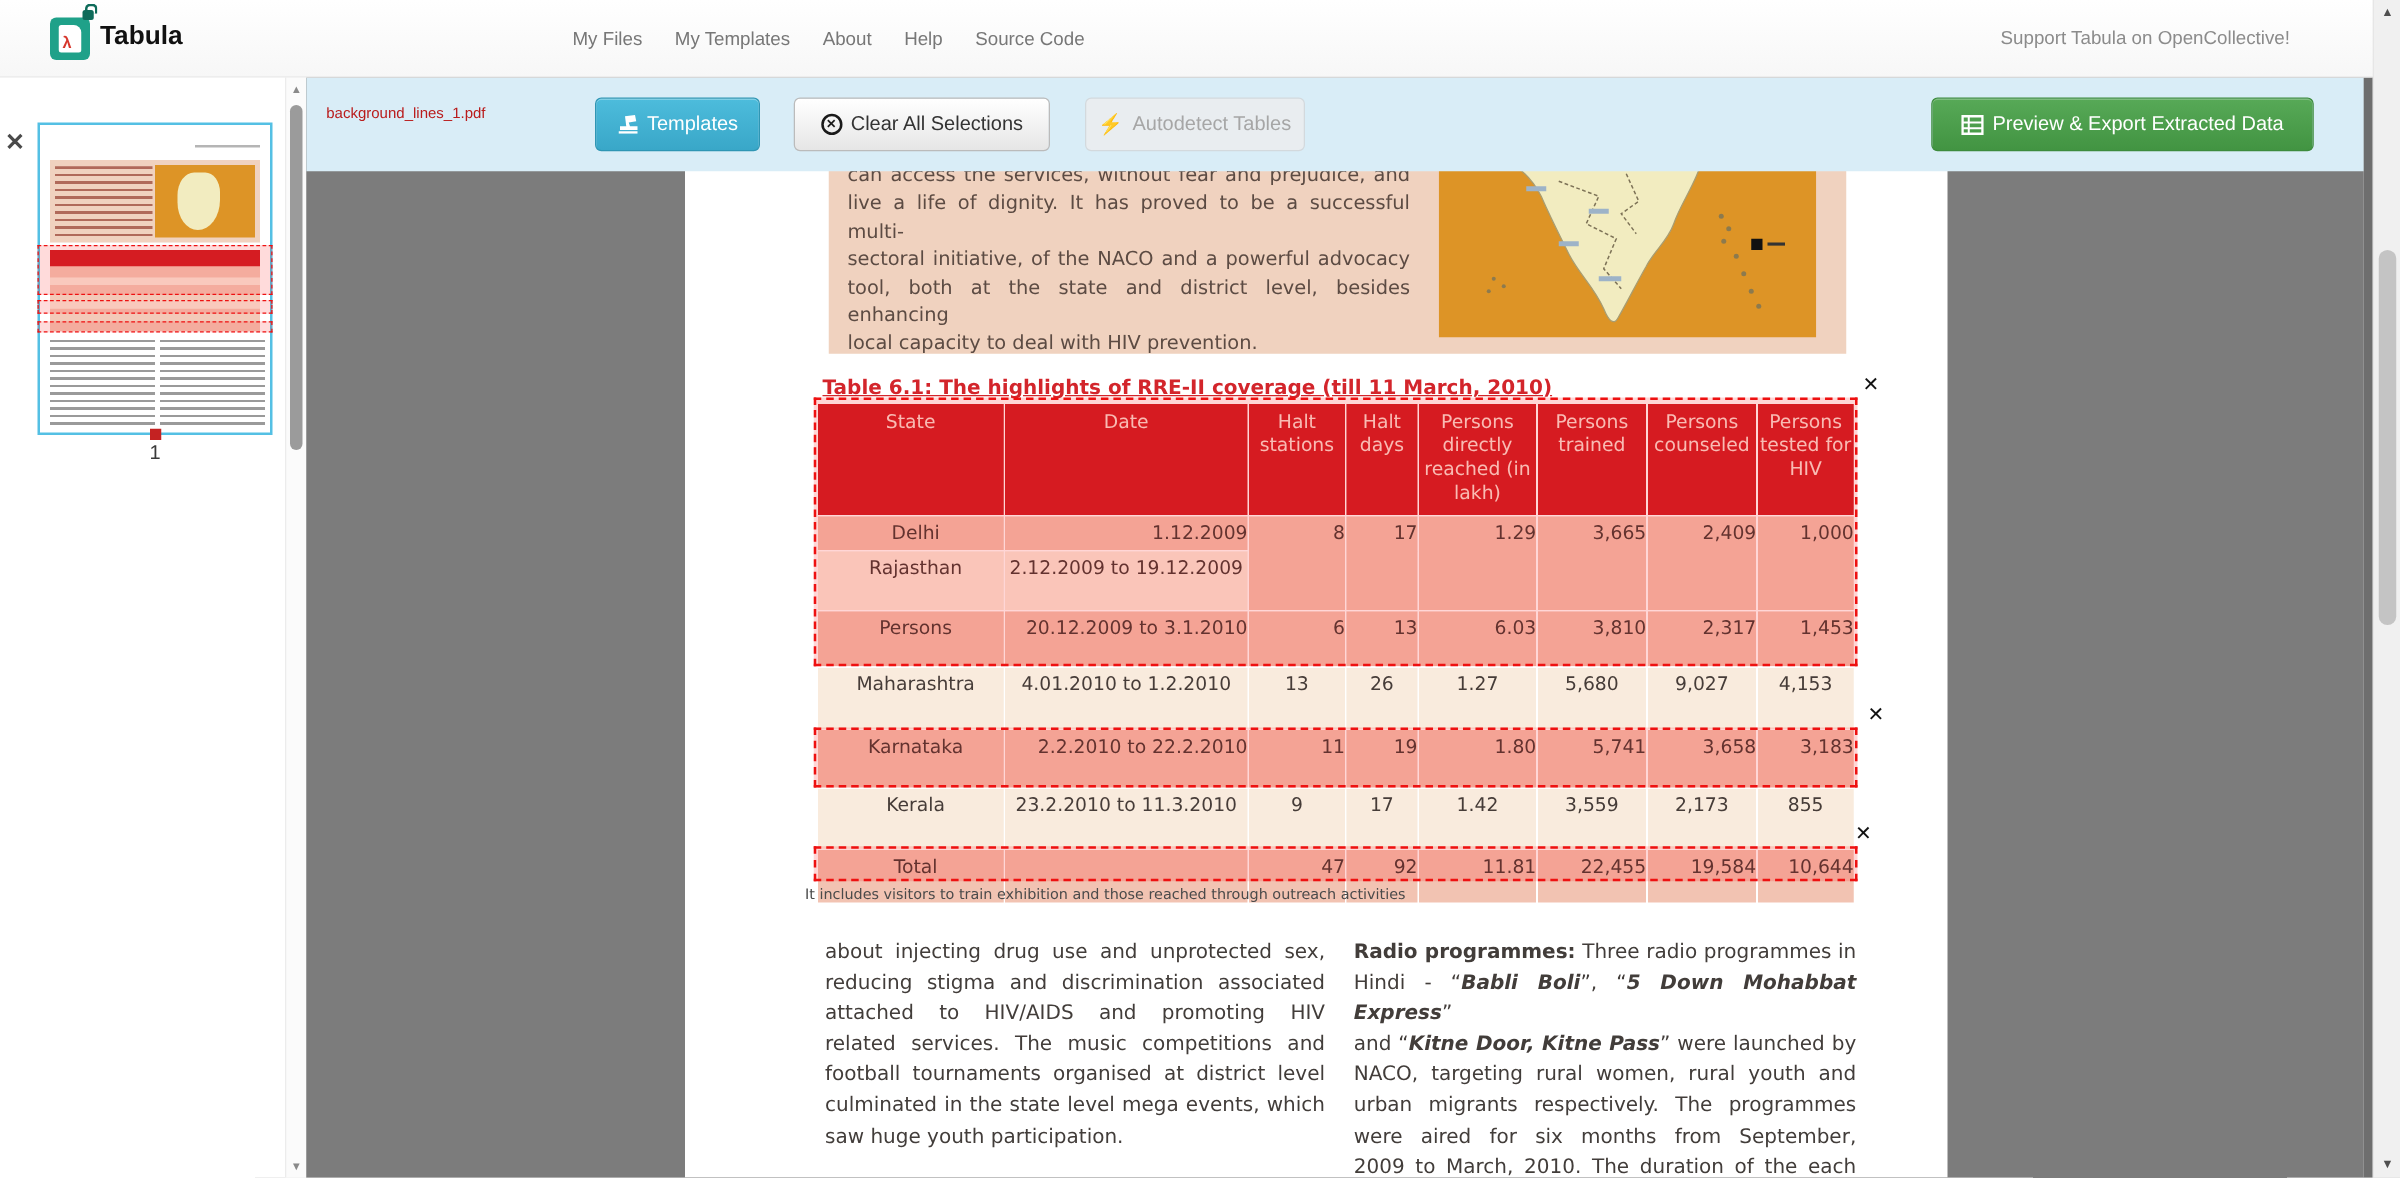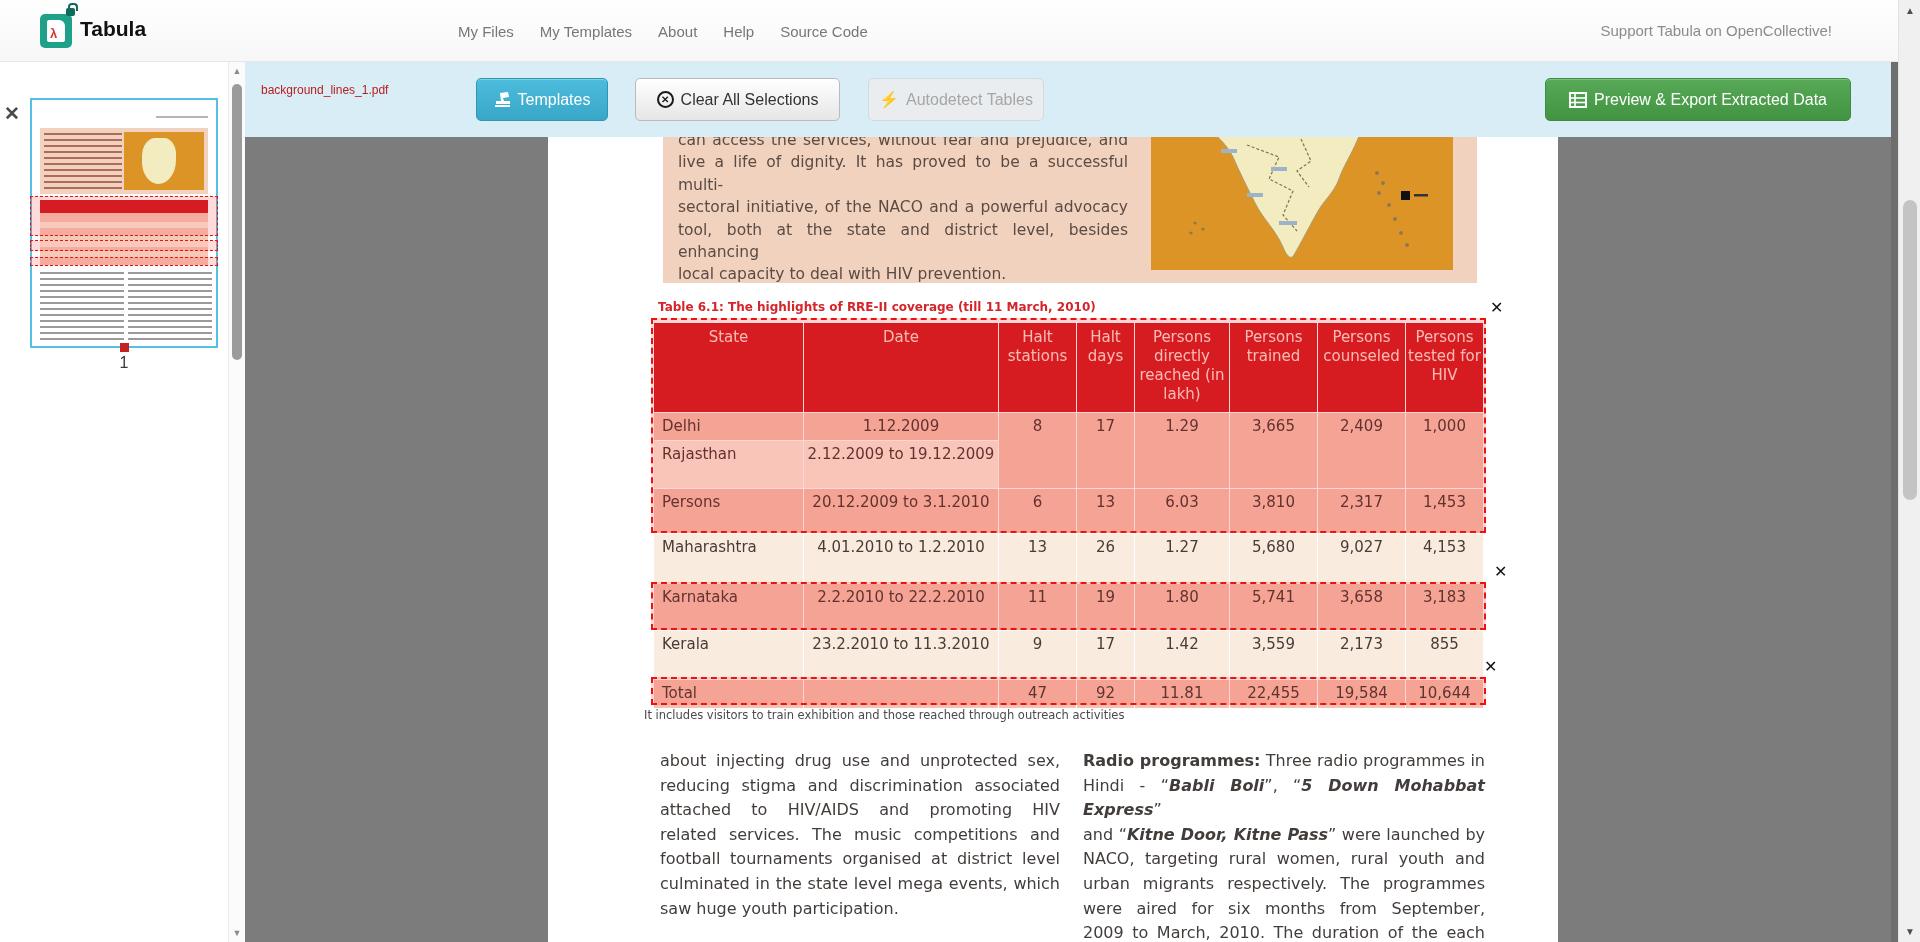--- a/index.html
+++ b/index.html
@@ -79,33 +79,33 @@
   
   .page { position:absolute; left:303px; top:65px; width:1010px; height:815px; background:#fff; z-index:1;
           font-family:"DejaVu Sans", sans-serif; }
   .pink-block { position:absolute; left:115px; top:0; width:814px; height:156px; background:#f0d2bf; }
   .intro { position:absolute; left:15px; top:2px; width:450px; font-size:15.5px; line-height:22.4px;
            color:#5c4b43; }
   .justify .tl { text-align:justify; text-align-last:justify; }
   .natural-last .tl:last-child { text-align-last:left; }
   .map { position:absolute; left:488px; top:0; }
 
-  .table-title { position:absolute; left:110px; top:173px; font-size:12px; font-weight:600; color:#d3252b; }
+  .table-title { position:absolute; left:110px; top:173px; font-size:16px; font-weight:600; color:#d3252b;text-decoration:underline; }
 
   .pdf-table { position:absolute; left:105px; top:195px; width:830px; border-collapse:collapse;
                table-layout:fixed; }
   .pdf-table td, .pdf-table th { border:1.5px solid #fff; vertical-align:top; overflow:hidden;
                font-weight:normal; }
   .pdf-table th { background:#cf2128; color:#f8dfd6; font-size:15px; line-height:19px; padding-top:5px; text-align:center; }
   .pdf-table td { font-size:15px; line-height:18px; color:#463c38; text-align:center; padding-top:4px; }
-  .pdf-table td.st { text-align:left; padding-left:8px;margin-left:32px; }
-  tr.pink td { background:#f2c3b2; }
+  .pdf-table td.st { text-align:center; padding-left:8px;margin-left:32px; }
+  tr.pink td { background:#f2c3b2;text-align:right; }
   tr.cream td { background:#f9ebdd; }
   .hrow { height:90px; } .r1 { height:28px; } .r2 { height:48px; } .r3 { height:45px; }
-  .r4 { height:50px;padding-left:44px; } .r5 { height:47px; } .r6 { height:49px; } .r7 { height:29px; }
+  .r4 { height:50px;padding-left:44px; } .r5 { height:47px; } .r6 { height:49px; } .r7 { height:43px; }
 
   .footnote { position:absolute; left:96px; top:581px; font-size:11.5px; color:#4a4a4a; }
 
   .bodycol { position:absolute; top:622px; font-size:16px; line-height:24.6px; color:#423d3a; }
   .col-left { left:112px; width:400px; }
   .col-right { left:535px; width:402px; }
 
   
   .sel { position:absolute; border:2px dashed #ee1111; background:rgba(255,0,0,.16); z-index:3; }
   .sel-x { position:absolute; font-size:16px; font-weight:bold; color:#111; cursor:pointer;

